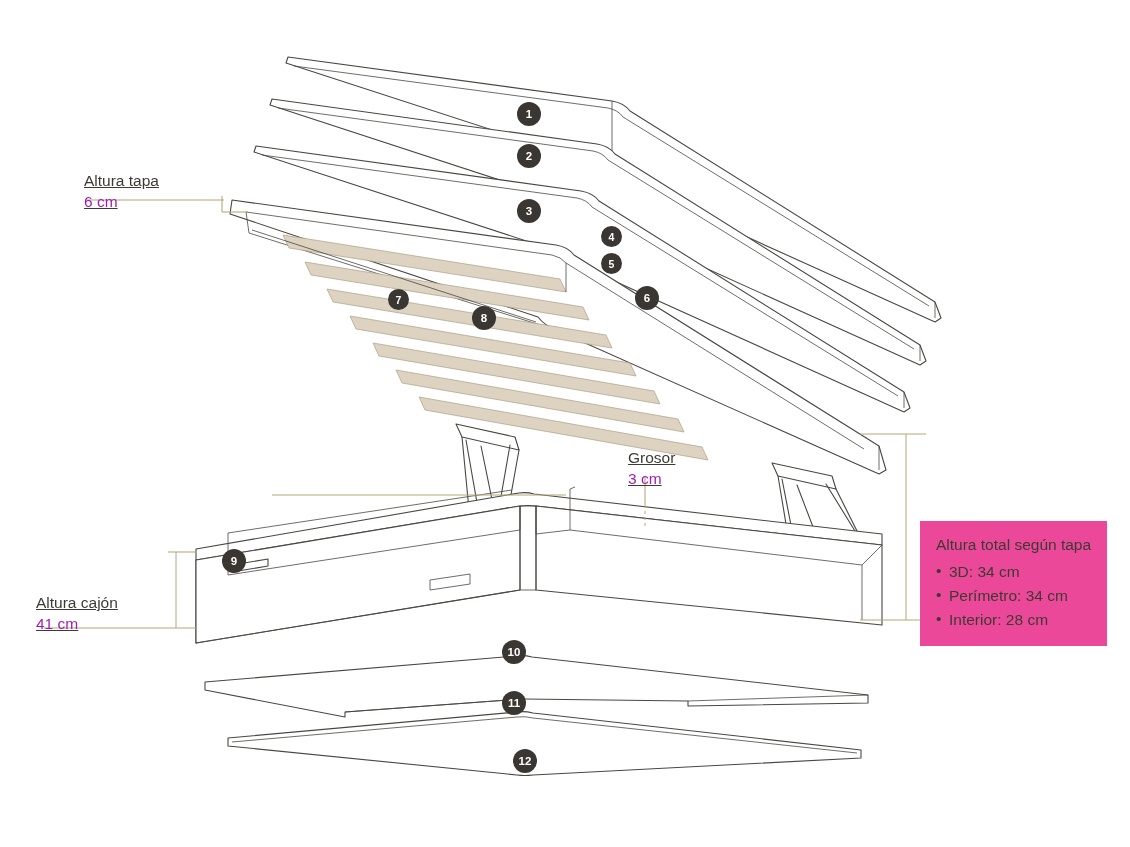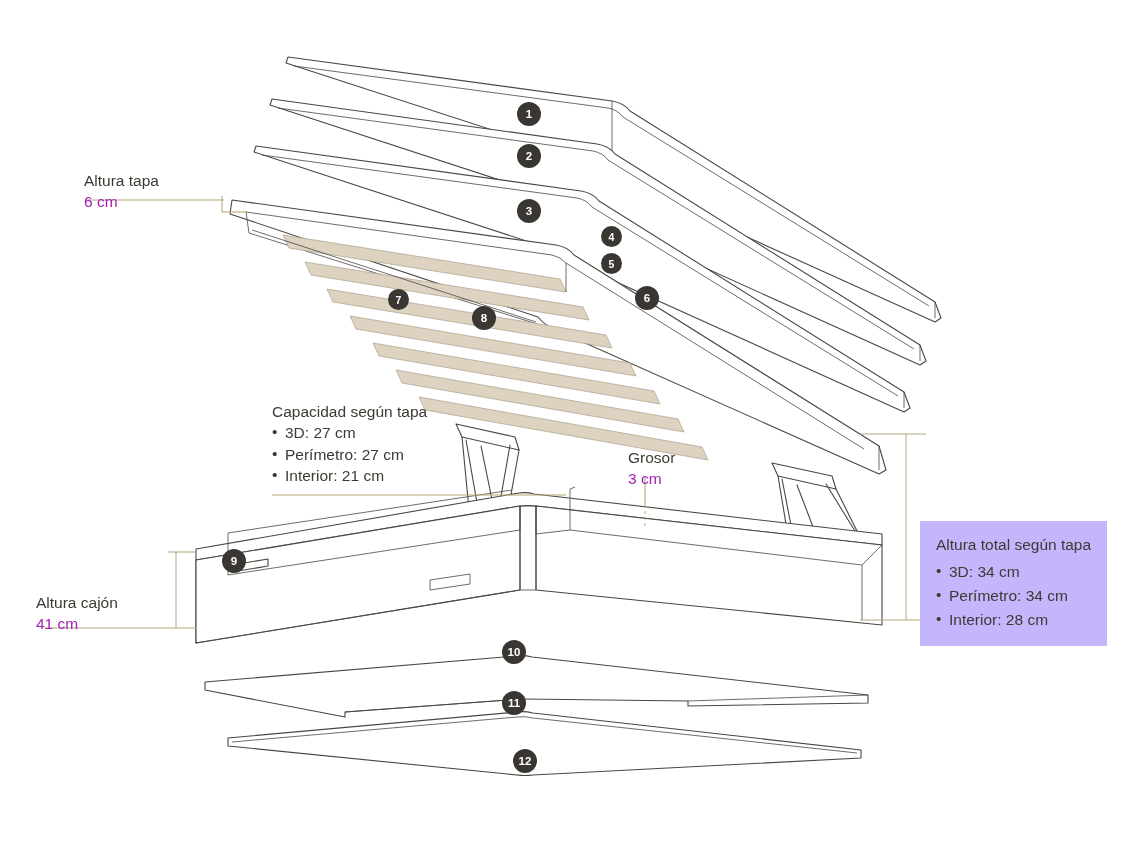--- a/index.html
+++ b/index.html
@@ -24,33 +24,34 @@
     top: 0;
     width: 1130px;
     height: 847px;
   }
   .anno {
     position: absolute;
     font-size: 15.5px;
     line-height: 1.38;
     color: #3d3a33;
     white-space: nowrap;
+    text-decoration: underline;
   }
   .anno .title {
     display: block;
     font-size: 15.5px;
     color: #3d3a33;
   }
   .anno .sub {
     display: block;
     color: #a21caf;
   }
   .callout {
     position: absolute;
-    background: #c4b5fd;
+    background: #ec4899;
     padding: 12px 16px 14px 16px;
     font-size: 15.5px;
     line-height: 1.55;
     color: #3d3a33;
     white-space: nowrap;
   }
   .callout .title {
     display: block;
     margin-bottom: 3px;
   }
@@ -271,28 +272,20 @@
   <div class="anno" style="left:36px; top:592px;">
     <span class="title">Altura cajón</span>
     <span class="sub">41 cm</span>
   </div>
 
   <div class="anno" style="left:628px; top:447px;">
     <span class="title">Grosor</span>
     <span class="sub">3 cm</span>
   </div>
 
-  <div class="anno" style="left:272px; top:401px;">
-    <span class="title">Capacidad según tapa</span>
-    <ul class="bullets">
-      <li>3D: 27 cm</li>
-      <li>Perímetro: 27 cm</li>
-      <li>Interior: 21 cm</li>
-    </ul>
-  </div>
 
   <div class="callout" style="left:920px; top:521px;">
     <span class="title">Altura total según tapa</span>
     <ul class="bullets">
       <li>3D: 34 cm</li>
       <li>Perímetro: 34 cm</li>
       <li>Interior: 28 cm</li>
     </ul>
   </div>
 

